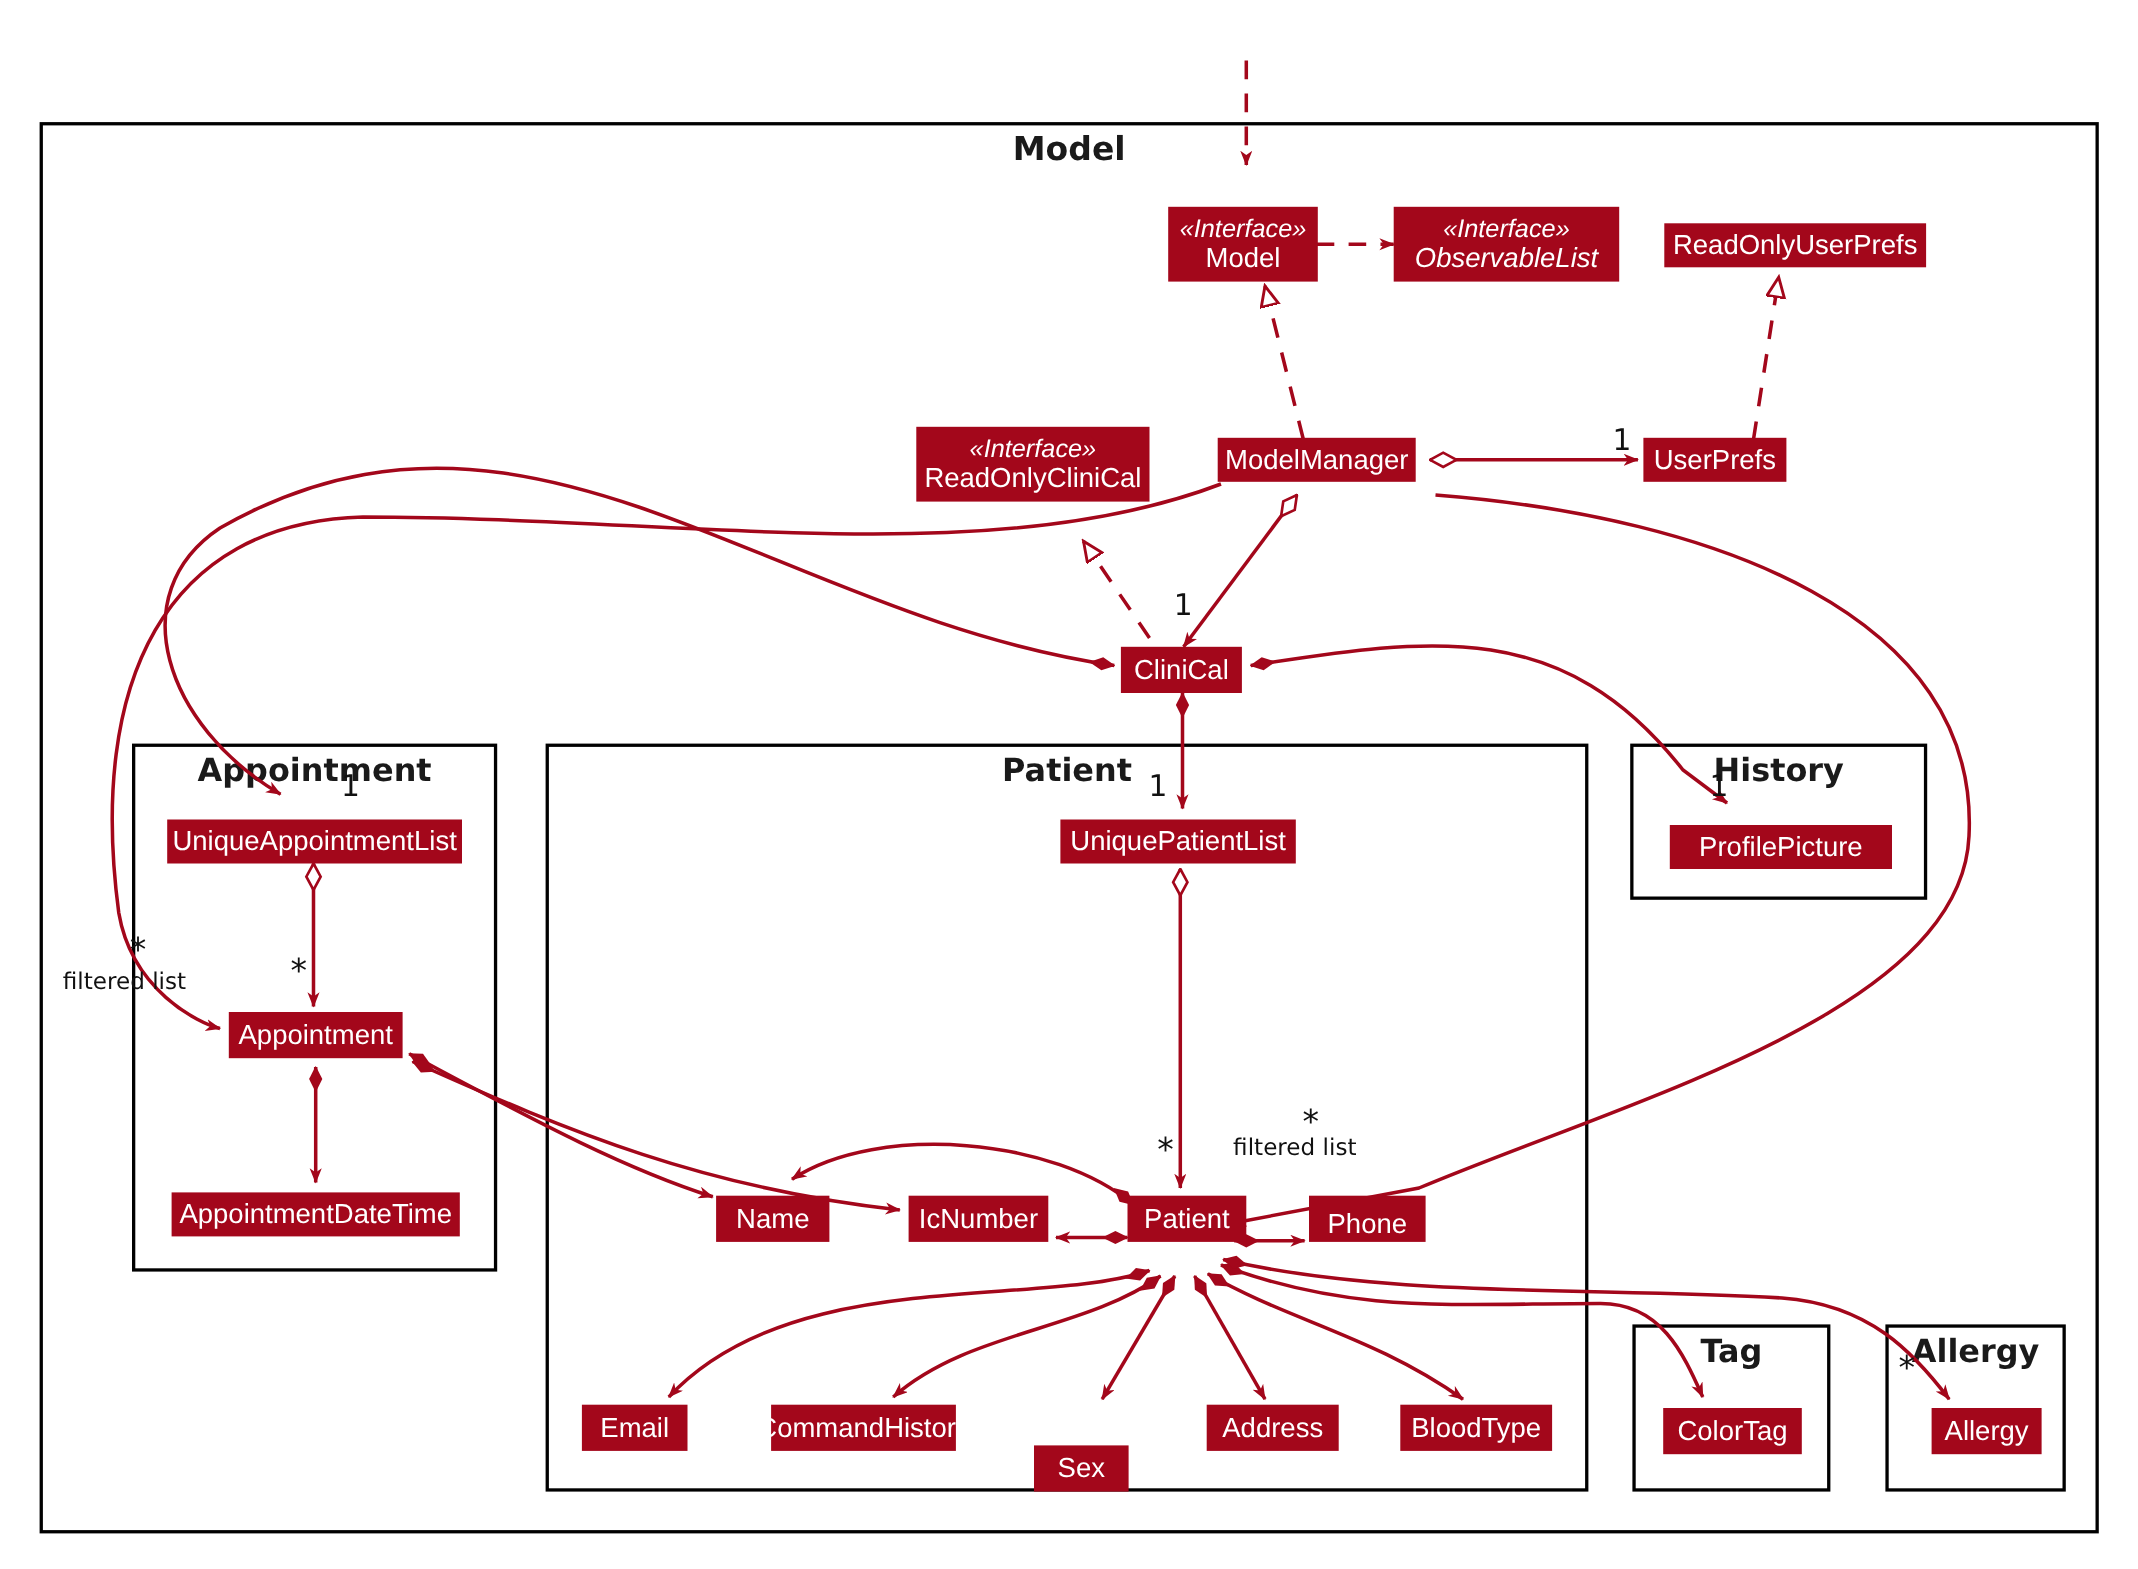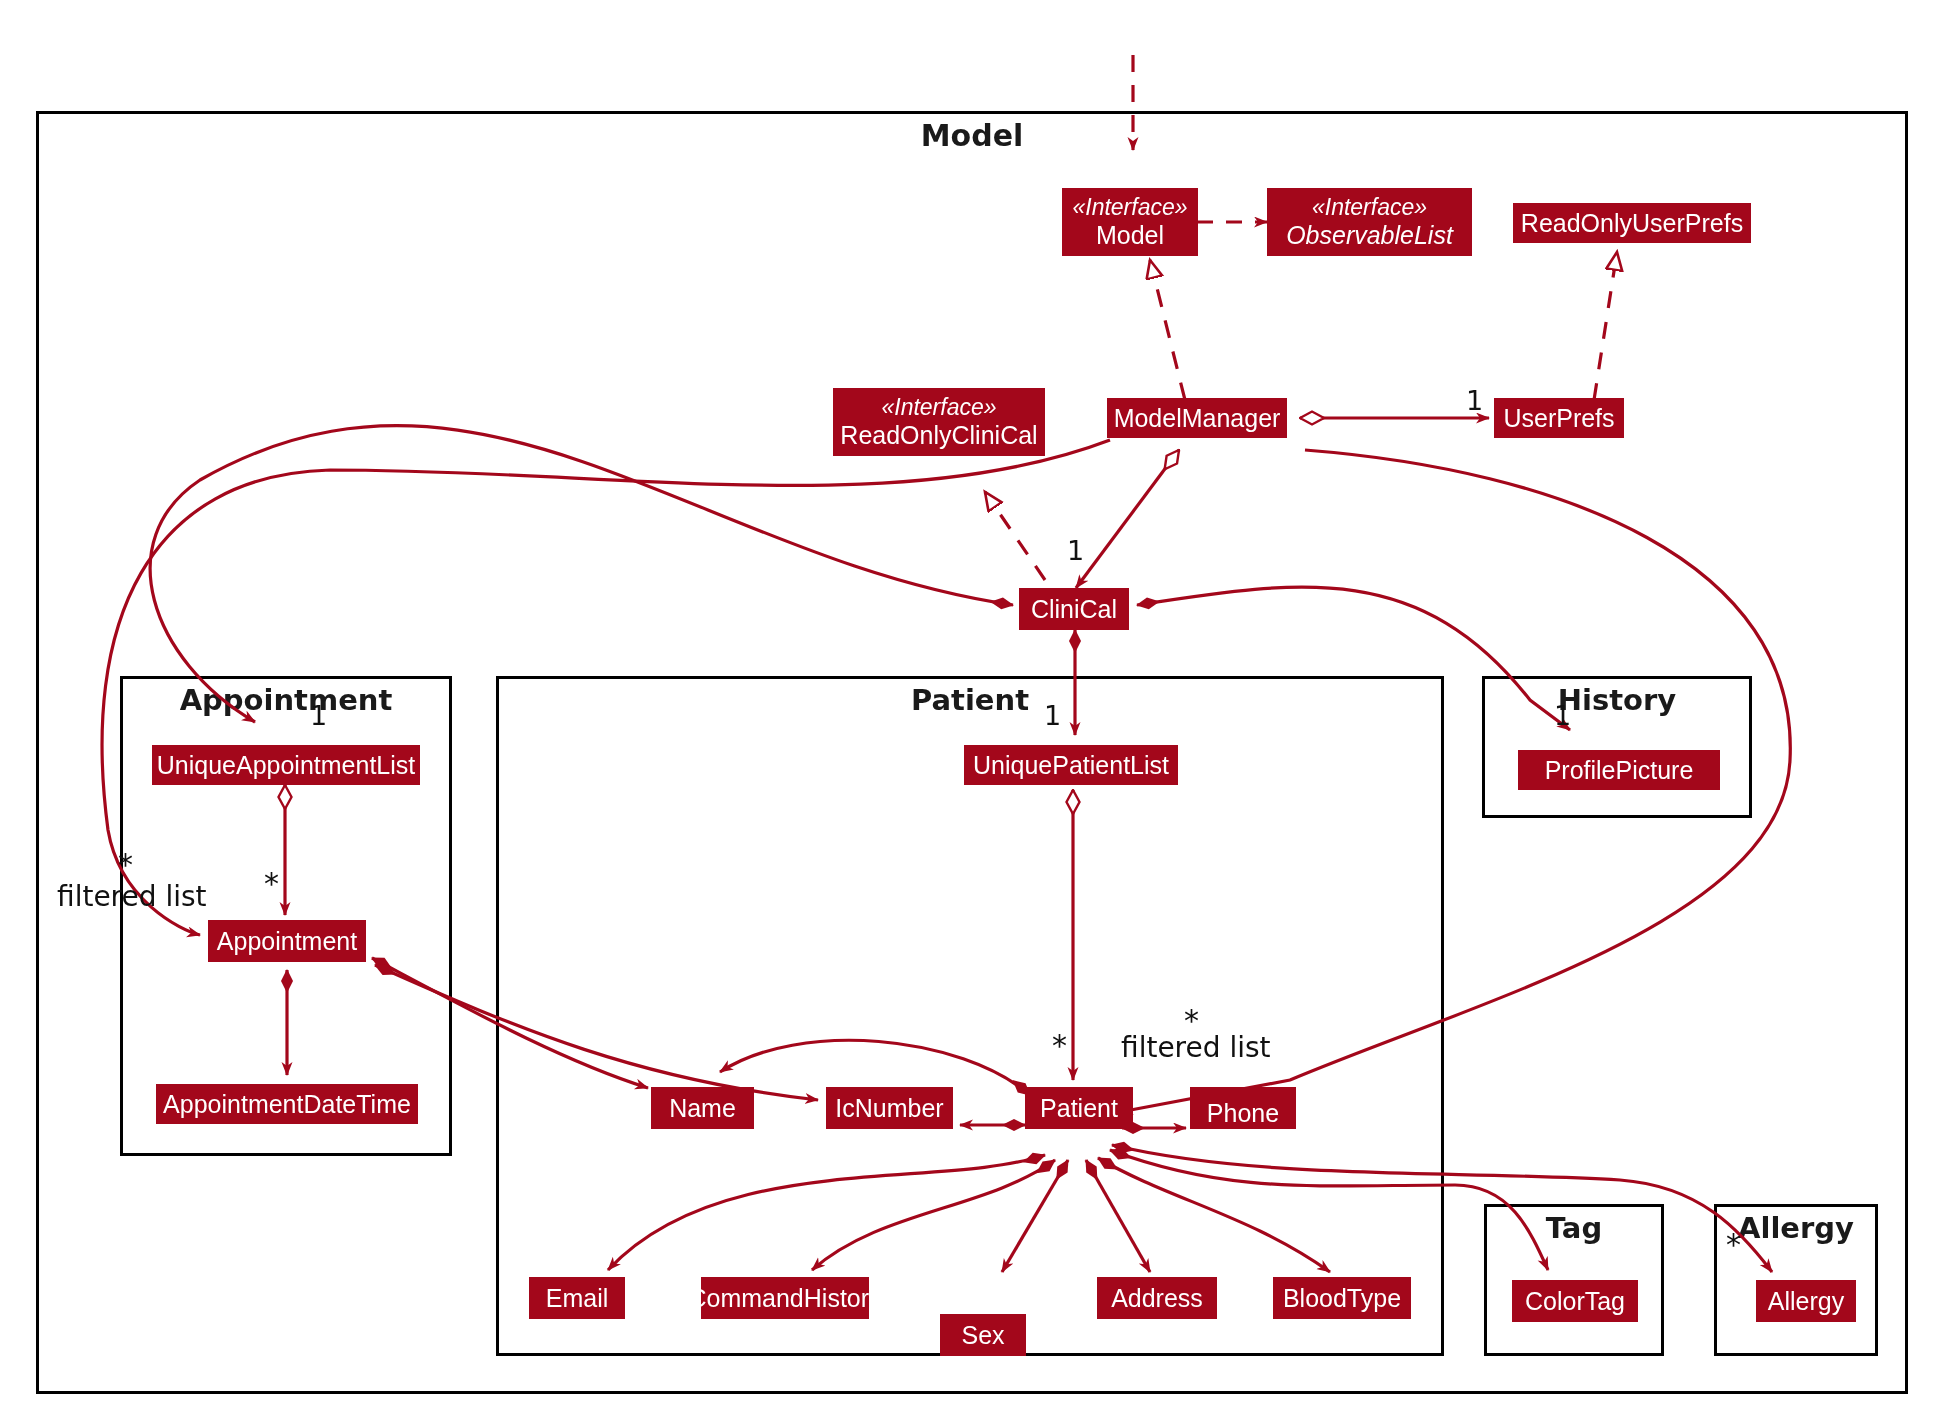--- a/index.html
+++ b/index.html
@@ -55,21 +55,21 @@
     display: block;
   }
   .cls .cname {
     display: block;
   }
   .cls.iface .cname { font-style: italic; }
   
   .lbl {
     position: absolute;
     color: #111111;
-    font-size: 28px;
+    font-size: 21px;
     white-space: nowrap;
     z-index: 7;
     font-family: "DejaVu Sans", sans-serif;
   }
   .lbl.mult { font-size: 27px; }
   .lbl.star { font-size: 30px; }
   svg.edges {
     position: absolute;
     left: 0; top: 0;
     width: 1944px;

